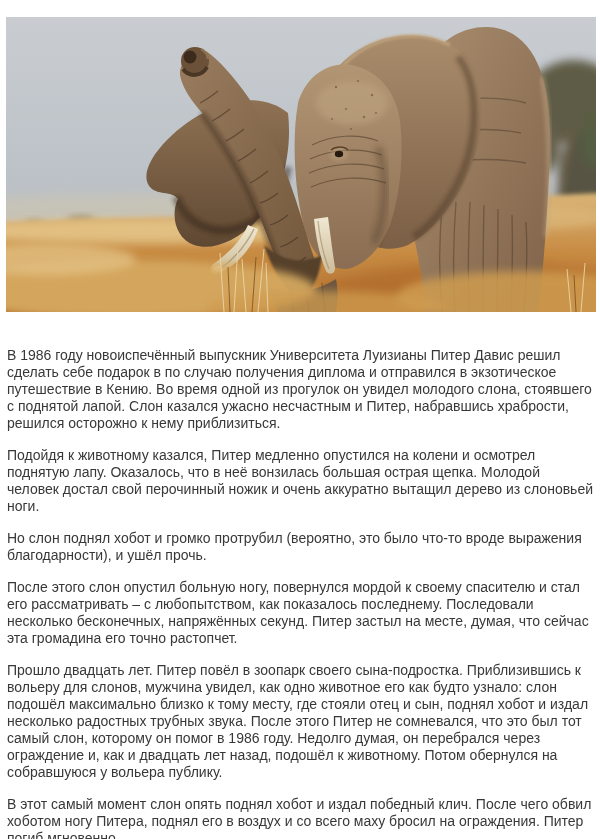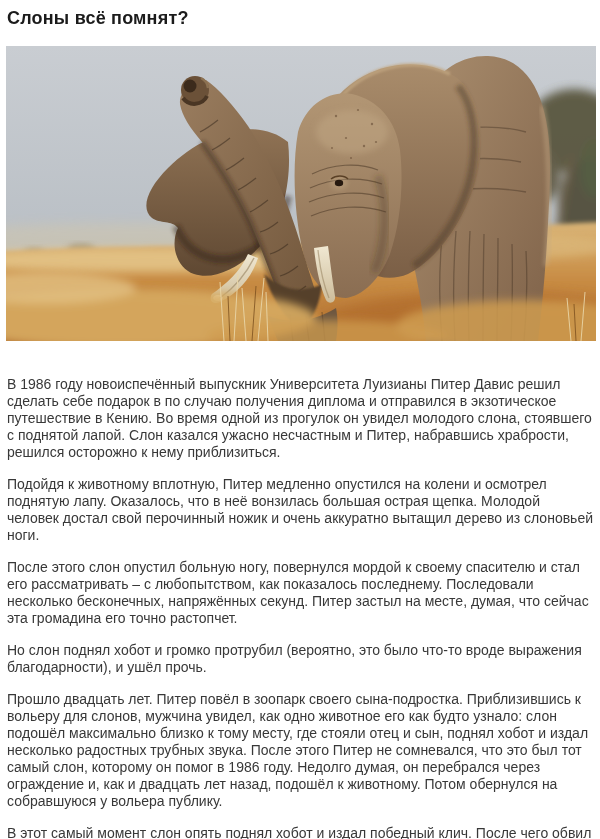--- a/index.html
+++ b/index.html
@@ -28,21 +28,20 @@
     position:absolute;right:4px;top:857px;
     font-size:10px;font-weight:bold;color:#55565a;letter-spacing:0;
     text-shadow:-1px -1px 0 #fff,1px -1px 0 #fff,-1px 1px 0 #fff,1px 1px 0 #fff,0 1px 0 #fff,0 -1px 0 #fff,1px 0 0 #fff,-1px 0 0 #fff;
   }
 </style>
 </head>
 <body>
 
 <div class="page">
 
-  <h1 class="article-title">Слоны всё помнят?</h1>
 
 
   <figure class="photo-figure">
     <svg width="590" height="295" viewBox="0 0 590 295" xmlns="http://www.w3.org/2000/svg">
       <defs>
         <linearGradient id="skyG" x1="0" y1="0" x2="0" y2="1">
           <stop offset="0" stop-color="#c9cdd2"></stop>
             <stop offset="1" stop-color="#b7bdc3"></stop>
         </linearGradient>
         <linearGradient id="grassG" x1="0" y1="0" x2="0" y2="1">
@@ -213,23 +212,23 @@
       <g stroke="#7a4f1e" stroke-width="1" opacity="0.8" fill="none">
         <path d="M224,295 L222,250"></path>
           <path d="M246,295 L250,240"></path>
           <path d="M570,295 L568,258"></path>
       </g>
     </svg>
   </figure>
 
   <div class="article-body">
     <p>В 1986 году новоиспечённый выпускник Университета Луизианы Питер Давис решил сделать себе подарок в по случаю получения диплома и отправился в экзотическое путешествие в Кению. Во время одной из прогулок он увидел молодого слона, стоявшего с поднятой лапой. Слон казался ужасно несчастным и Питер, набравшись храбрости, решился осторожно к нему приблизиться.</p>
-    <p>Подойдя к животному вплотную, Питер медленно опустился на колени и осмотрел поднятую лапу. Оказалось, что в неё вонзилась большая острая щепка. Молодой человек достал свой перочинный ножик и очень аккуратно вытащил дерево из слоновьей ноги.</p>
+    <p>Подойдя к животному казался, Питер медленно опустился на колени и осмотрел поднятую лапу. Оказалось, что в неё вонзилась большая острая щепка. Молодой человек достал свой перочинный ножик и очень аккуратно вытащил дерево из слоновьей ноги.</p>
+    <p>Но слон поднял хобот и громко протрубил (вероятно, это было что-то вроде выражения благодарности), и ушёл прочь.</p>
     <p>После этого слон опустил больную ногу, повернулся мордой к своему спасителю и стал его рассматривать – с любопытством, как показалось последнему. Последовали несколько бесконечных, напряжённых секунд. Питер застыл на месте, думая, что сейчас эта громадина его точно растопчет.</p>
-    <p>Но слон поднял хобот и громко протрубил (вероятно, это было что-то вроде выражения благодарности), и ушёл прочь.</p>
     <p>Прошло двадцать лет. Питер повёл в зоопарк своего сына-подростка. Приблизившись к вольеру для слонов, мужчина увидел, как одно животное его как будто узнало: слон подошёл максимально близко к тому месту, где стояли отец и сын, поднял хобот и издал несколько радостных трубных звука. После этого Питер не сомневался, что это был тот самый слон, которому он помог в 1986 году. Недолго думая, он перебрался через ограждение и, как и двадцать лет назад, подошёл к животному. Потом обернулся на собравшуюся у вольера публику.</p>
     <p>В этот самый момент слон опять поднял хобот и издал победный клич. После чего обвил хоботом ногу Питера, поднял его в воздух и со всего маху бросил на ограждения. Питер погиб мгновенно.</p>
 
   </div>
 
 </div>
 
 <div class="watermark">pikabu.ru</div>
 
 </body></html>

